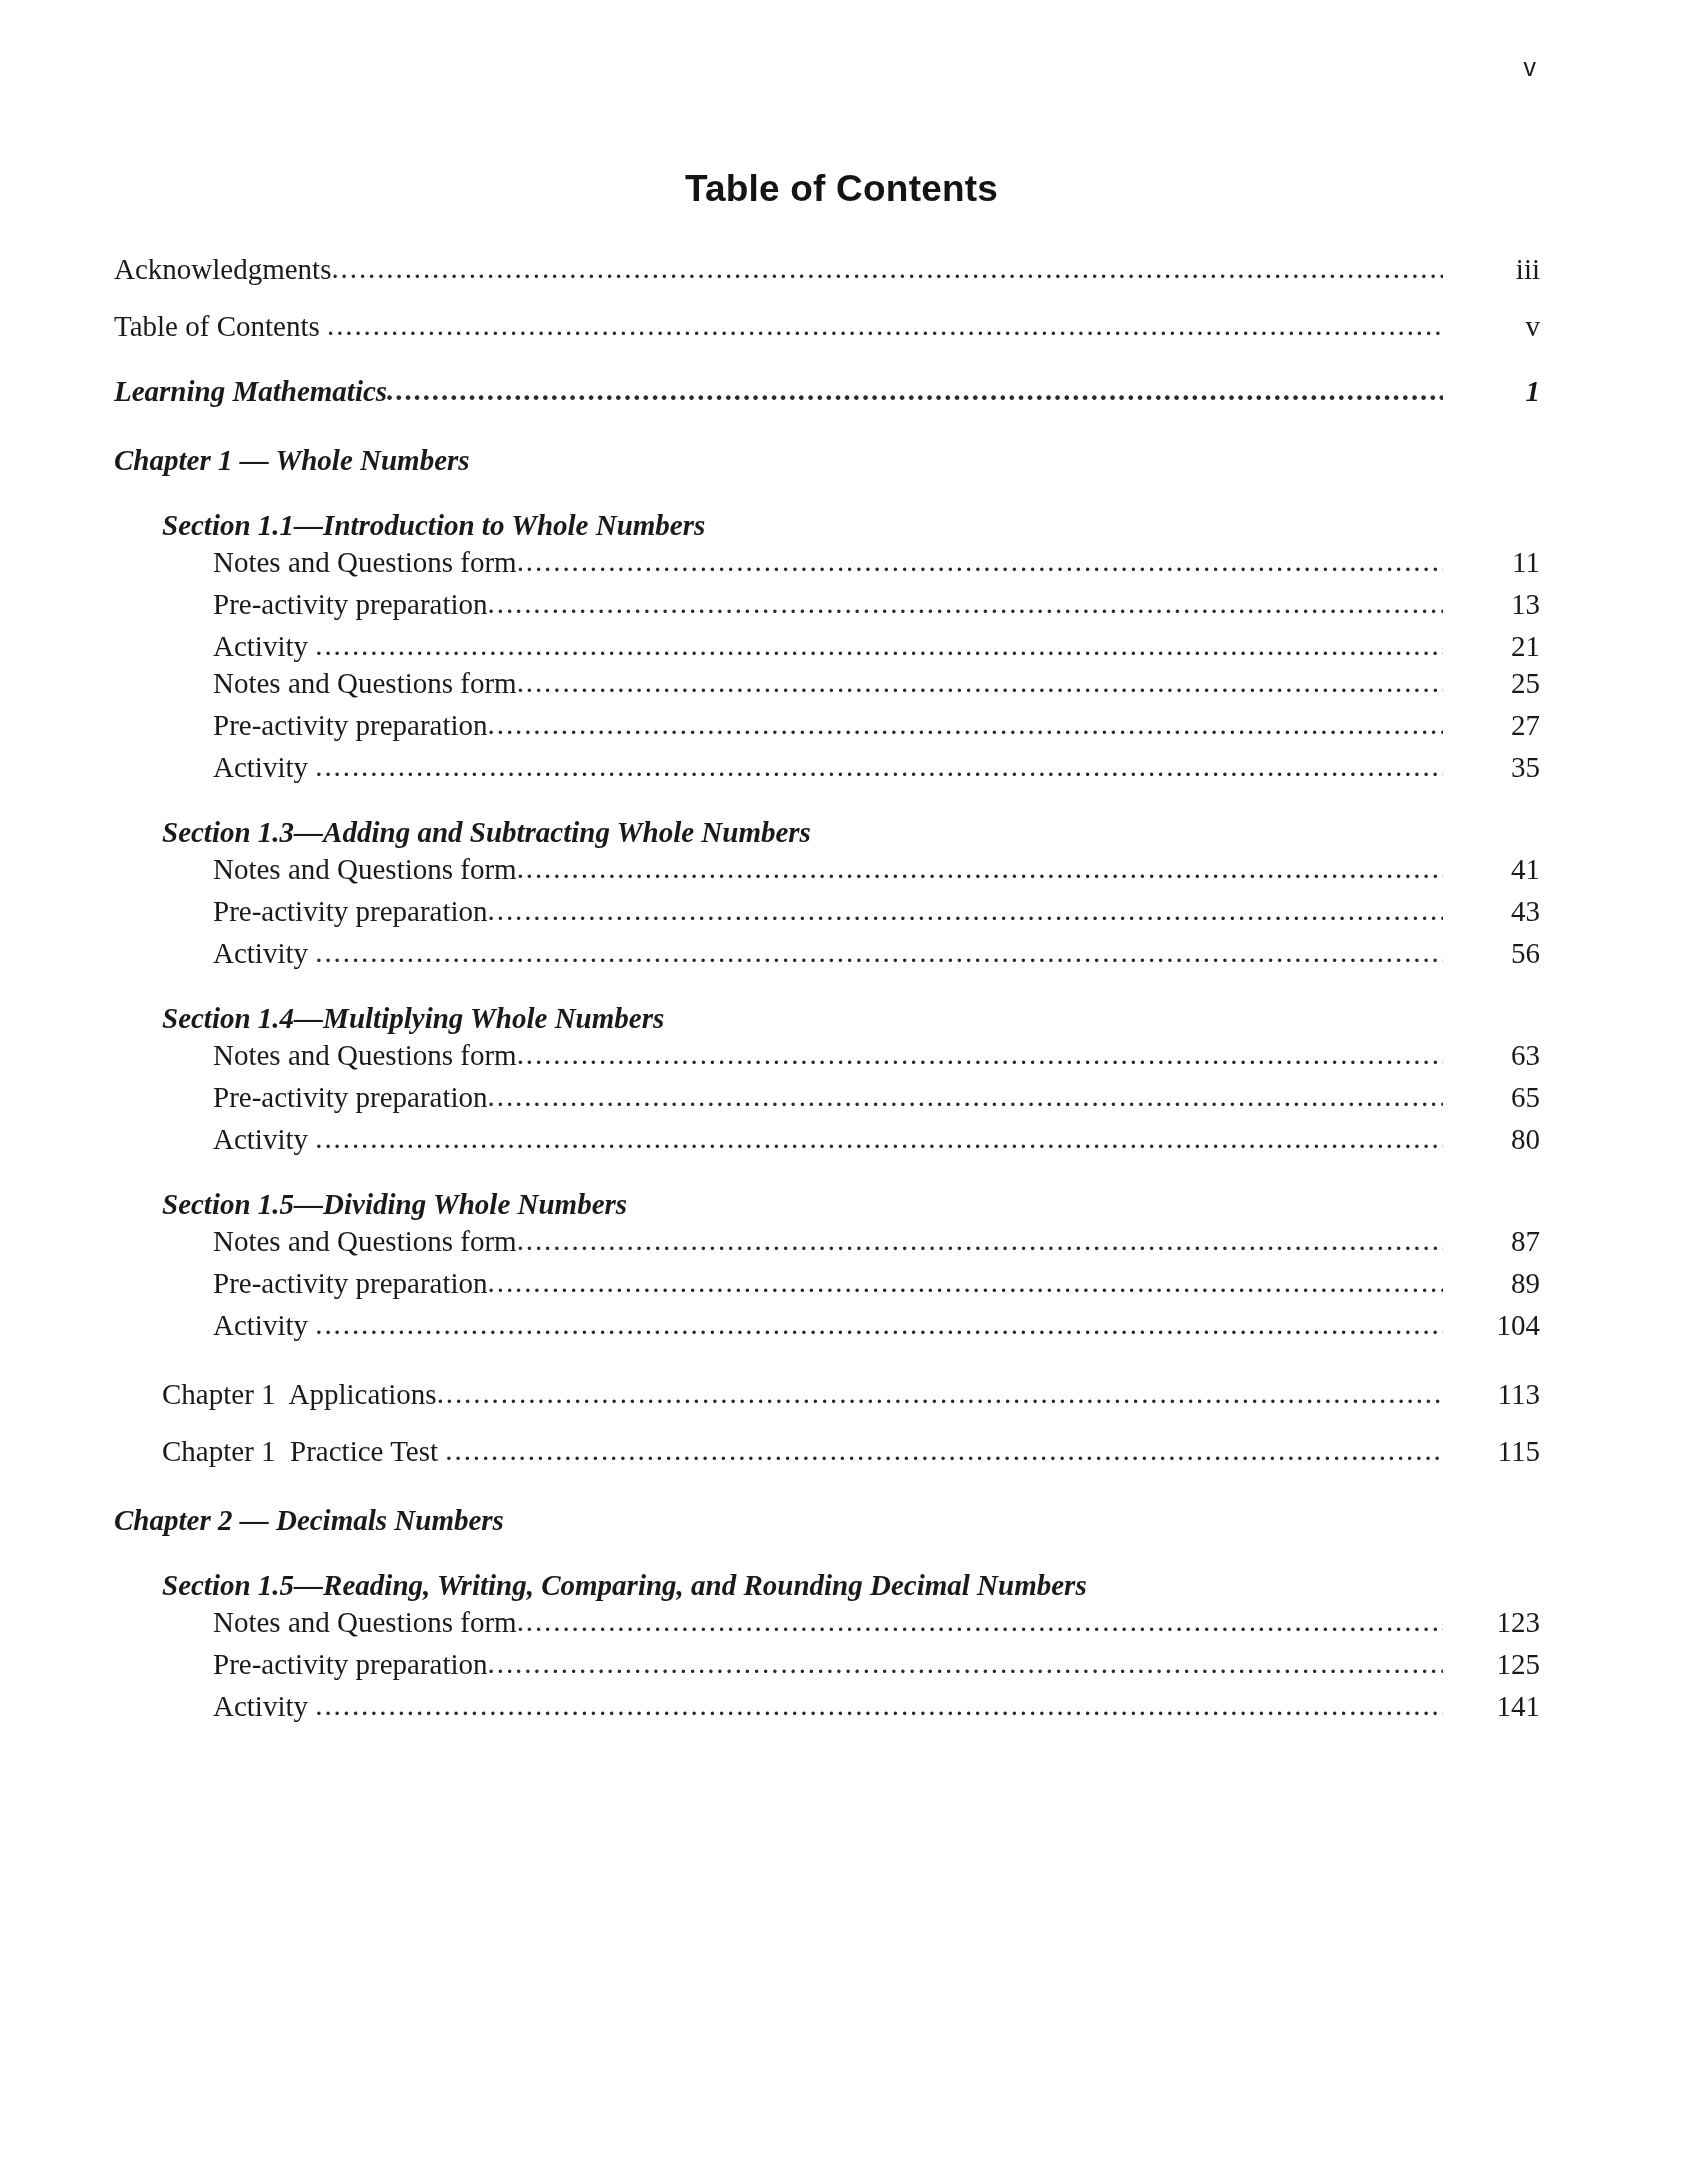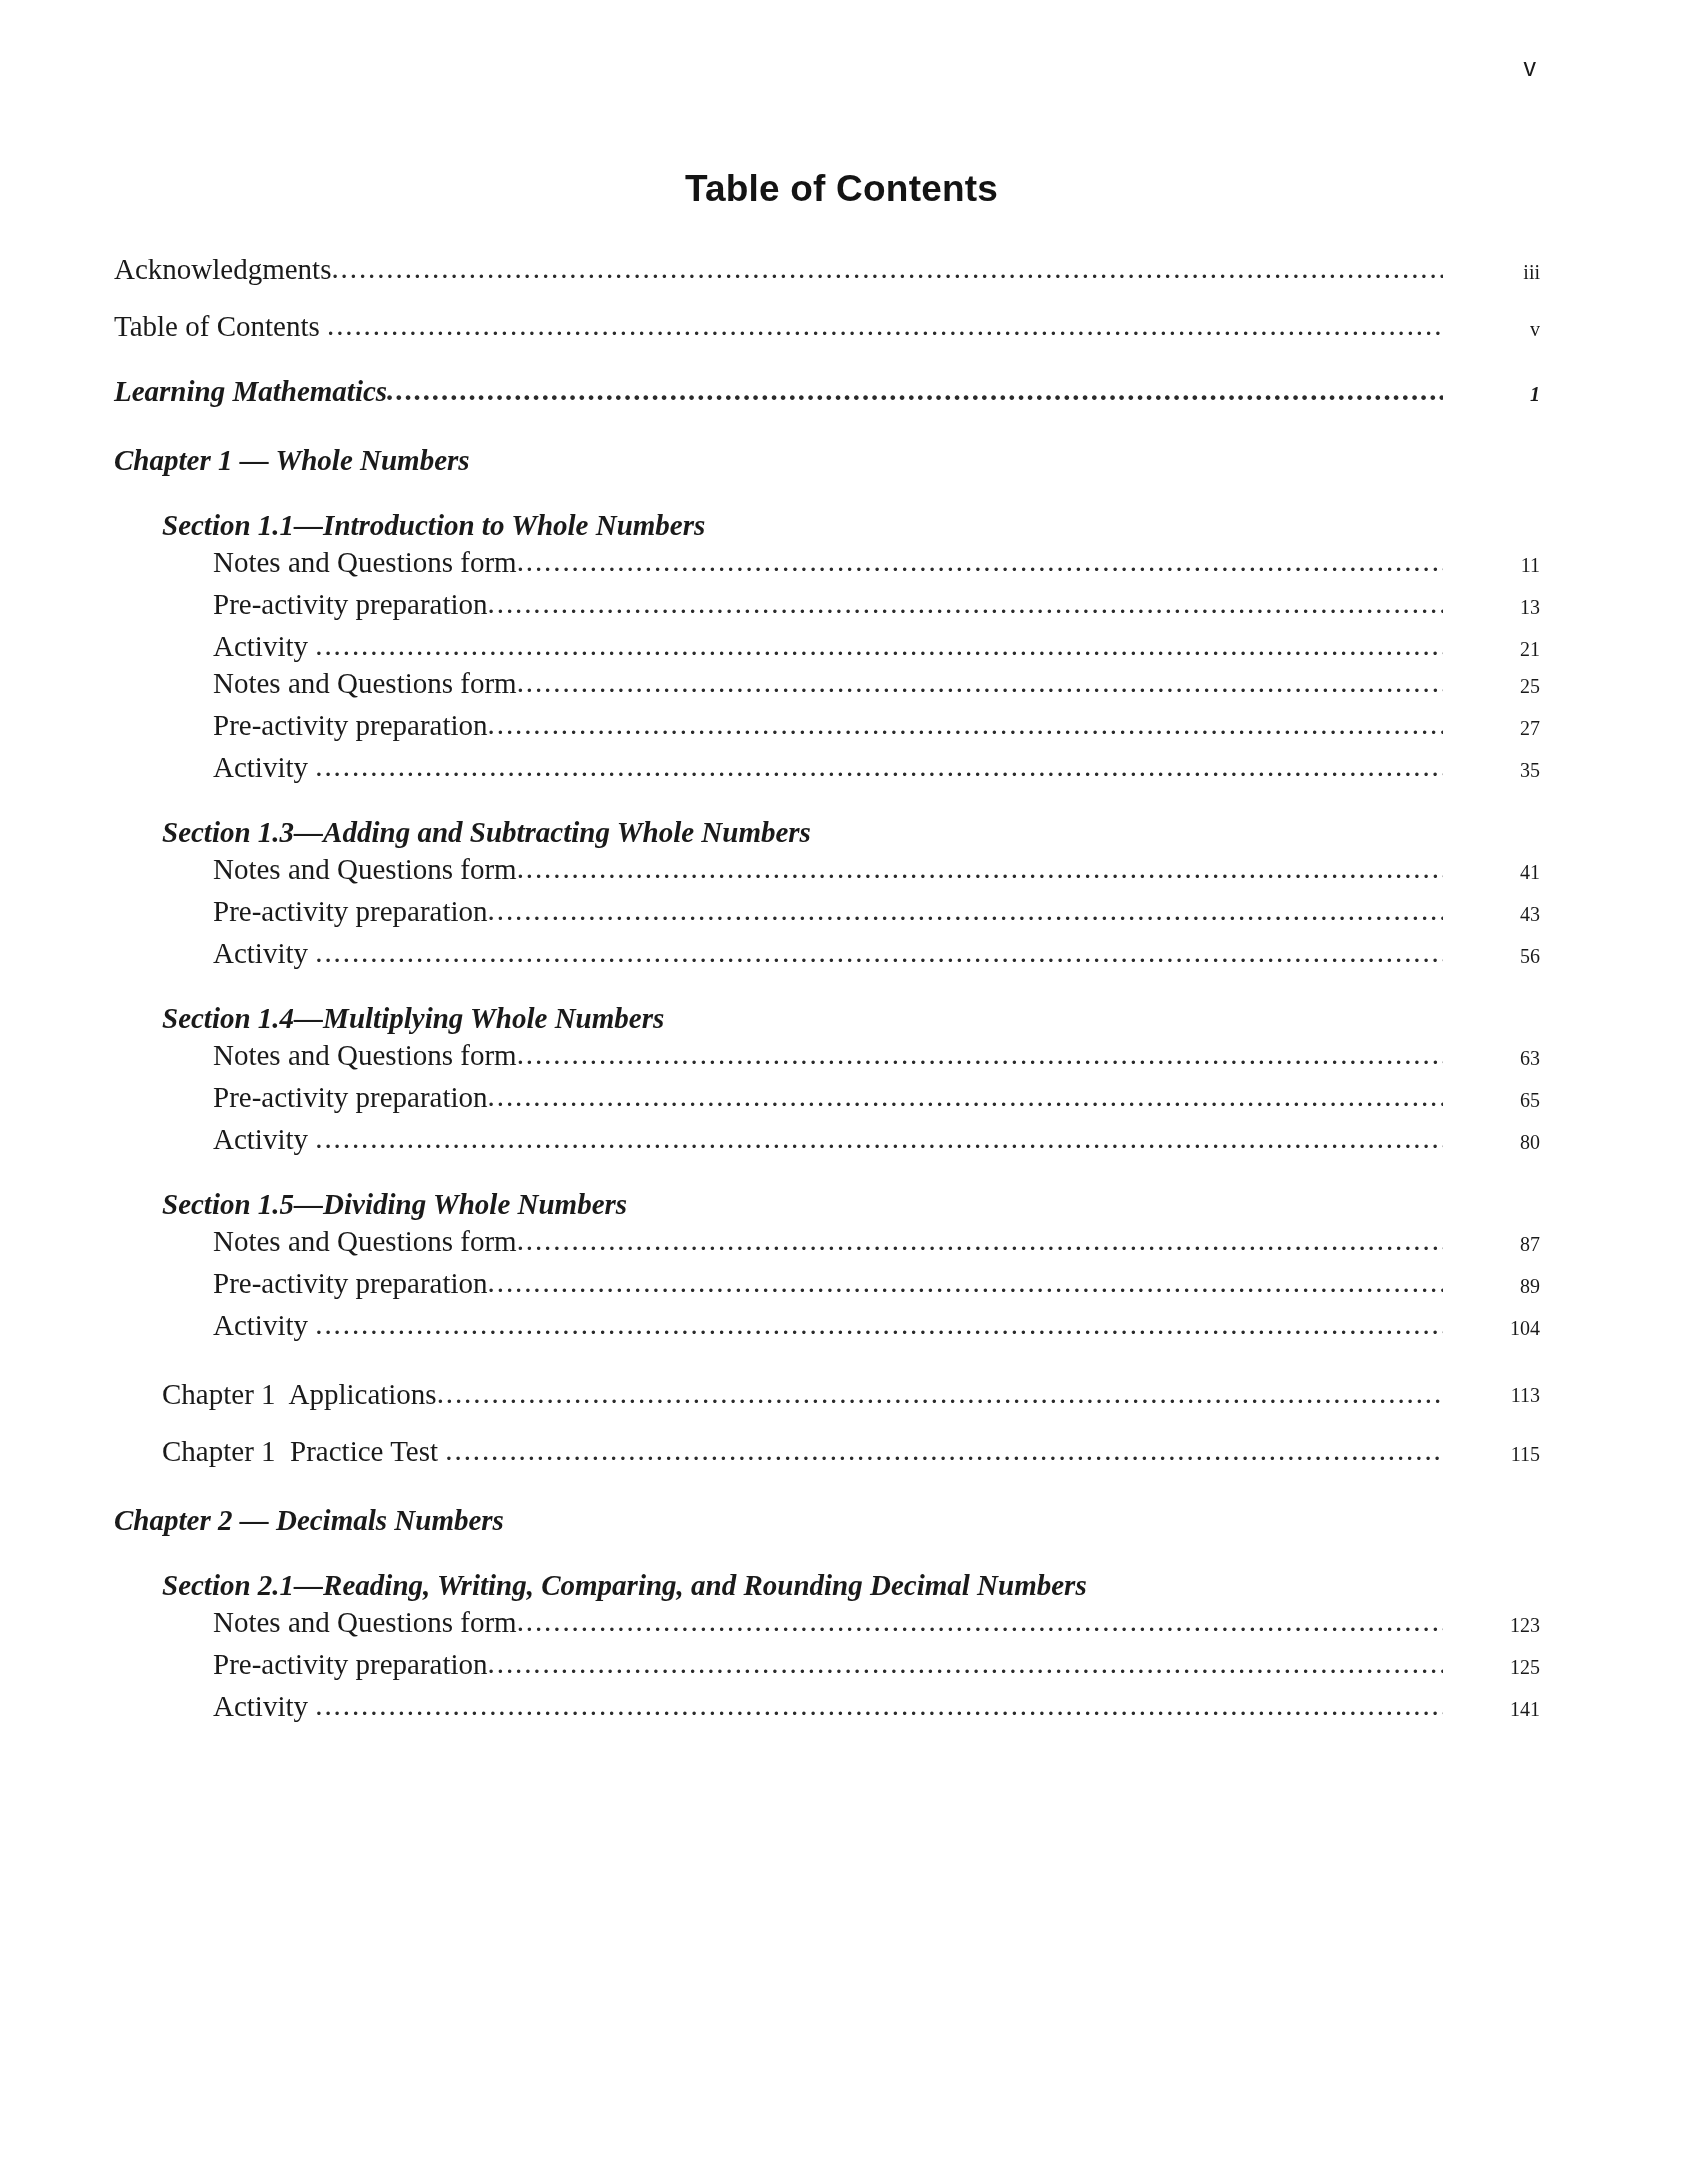--- a/index.html
+++ b/index.html
@@ -87,21 +87,21 @@
     color: #2a2a2a;
     margin-right: 6px;
     position: relative;
     top: -1px;
   }
 
   .entry .page-num {
     flex: 0 0 91px;
     text-align: right;
     white-space: pre;
-    font-size: 20px;
+    font-size: 29px;
   }
 
   .bold { font-weight: bold; font-style: italic; }
 
   
   .lvl0 { padding-left: 0px; }
   .lvl1 { padding-left: 48px; }
   .lvl2 { padding-left: 99px; }
 
   
@@ -141,20 +141,20 @@
       <div class="entry lvl2 sp-xs"><span class="label">Notes and Questions form</span><span class="leader">....................................................................................................................................................................................................................................................................</span><span class="page-num">63</span></div>
       <div class="entry lvl2 sp-sm"><span class="label">Pre-activity preparation</span><span class="leader">....................................................................................................................................................................................................................................................................</span><span class="page-num">65</span></div>
       <div class="entry lvl2 sp-sm"><span class="label">Activity </span><span class="leader">....................................................................................................................................................................................................................................................................</span><span class="page-num">80</span></div>
       <div class="entry lvl1 sp-lg bold noleader"><span class="label">Section 1.5—Dividing Whole Numbers</span></div>
       <div class="entry lvl2 sp-xs"><span class="label">Notes and Questions form</span><span class="leader">....................................................................................................................................................................................................................................................................</span><span class="page-num">87</span></div>
       <div class="entry lvl2 sp-sm"><span class="label">Pre-activity preparation</span><span class="leader">....................................................................................................................................................................................................................................................................</span><span class="page-num">89</span></div>
       <div class="entry lvl2 sp-sm"><span class="label">Activity </span><span class="leader">....................................................................................................................................................................................................................................................................</span><span class="page-num">104</span></div>
       <div class="entry lvl1 sp-xl"><span class="label">Chapter 1  Applications</span><span class="leader">....................................................................................................................................................................................................................................................................</span><span class="page-num">113</span></div>
       <div class="entry lvl1 sp-md"><span class="label">Chapter 1  Practice Test </span><span class="leader">....................................................................................................................................................................................................................................................................</span><span class="page-num">115</span></div>
       <div class="entry lvl0 sp-xl bold noleader"><span class="label">Chapter 2 — Decimals Numbers</span></div>
-      <div class="entry lvl1 sp-lg bold noleader"><span class="label">Section 2.1—Reading, Writing, Comparing, and Rounding Decimal Numbers</span></div>
+      <div class="entry lvl1 sp-lg bold noleader"><span class="label">Section 1.5—Reading, Writing, Comparing, and Rounding Decimal Numbers</span></div>
       <div class="entry lvl2 sp-xs"><span class="label">Notes and Questions form</span><span class="leader">....................................................................................................................................................................................................................................................................</span><span class="page-num">123</span></div>
       <div class="entry lvl2 sp-sm"><span class="label">Pre-activity preparation</span><span class="leader">....................................................................................................................................................................................................................................................................</span><span class="page-num">125</span></div>
       <div class="entry lvl2 sp-sm"><span class="label">Activity </span><span class="leader">....................................................................................................................................................................................................................................................................</span><span class="page-num">141</span></div>
     </div>
 
 </div>
 
 
 </body></html>

